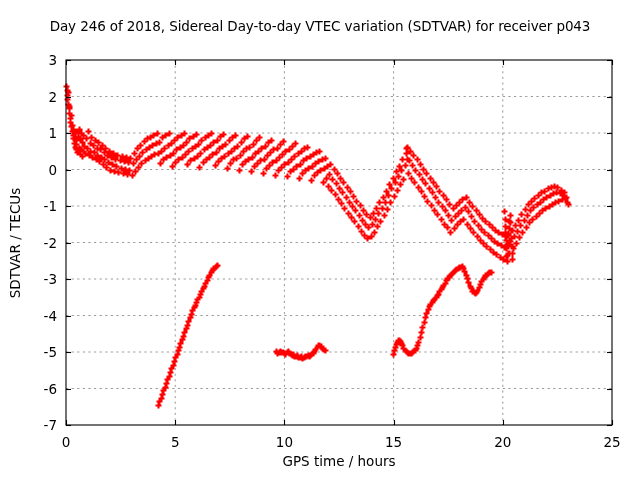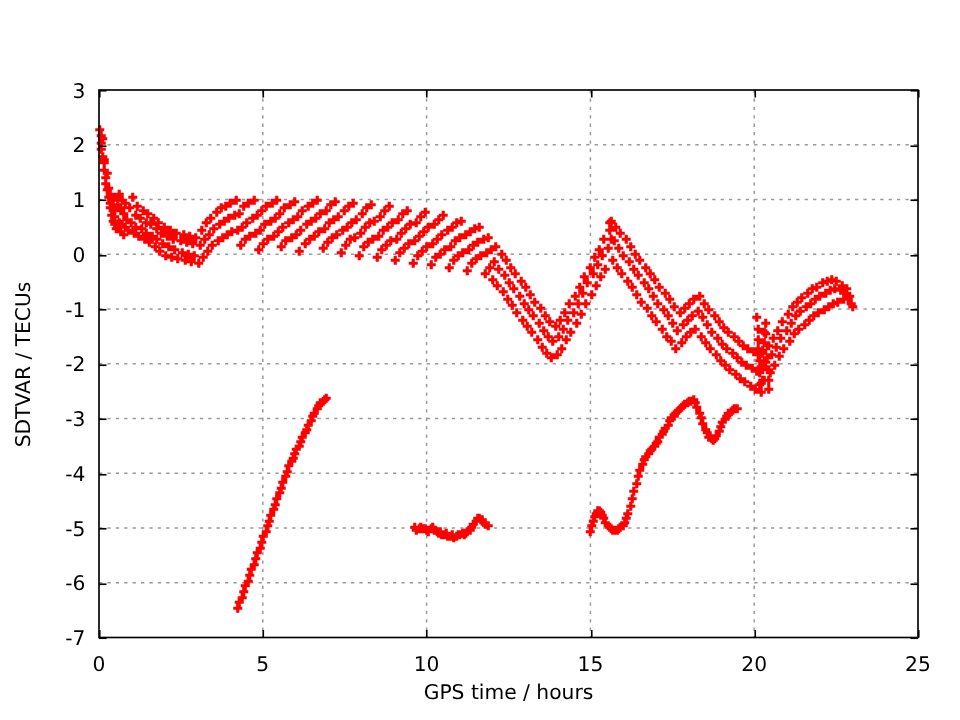--- a/index.html
+++ b/index.html
@@ -55,20 +55,21 @@
   .tick-mark {
     stroke: #000000;
     stroke-width: 1.1;
   }
 </style>
 </head>
 <body>
 
 <div id="root">
 
+  <div id="plot-title">Day 246 of 2018, Sidereal Day-to-day VTEC variation (SDTVAR) for receiver p043</div>
 
   <svg id="chart-svg" width="640" height="480">
     <g id="grid-group">
         <line x1="66" y1="96.5" x2="612" y2="96.5" class="grid-line"></line>
         <line x1="66" y1="133" x2="612" y2="133" class="grid-line"></line>
         <line x1="66" y1="169.50000000000003" x2="612" y2="169.50000000000003" class="grid-line"></line>
         <line x1="66" y1="206" x2="612" y2="206" class="grid-line"></line>
         <line x1="66" y1="242.5" x2="612" y2="242.5" class="grid-line"></line>
         <line x1="66" y1="279" x2="612" y2="279" class="grid-line"></line>
         <line x1="66" y1="315.5" x2="612" y2="315.5" class="grid-line"></line>

